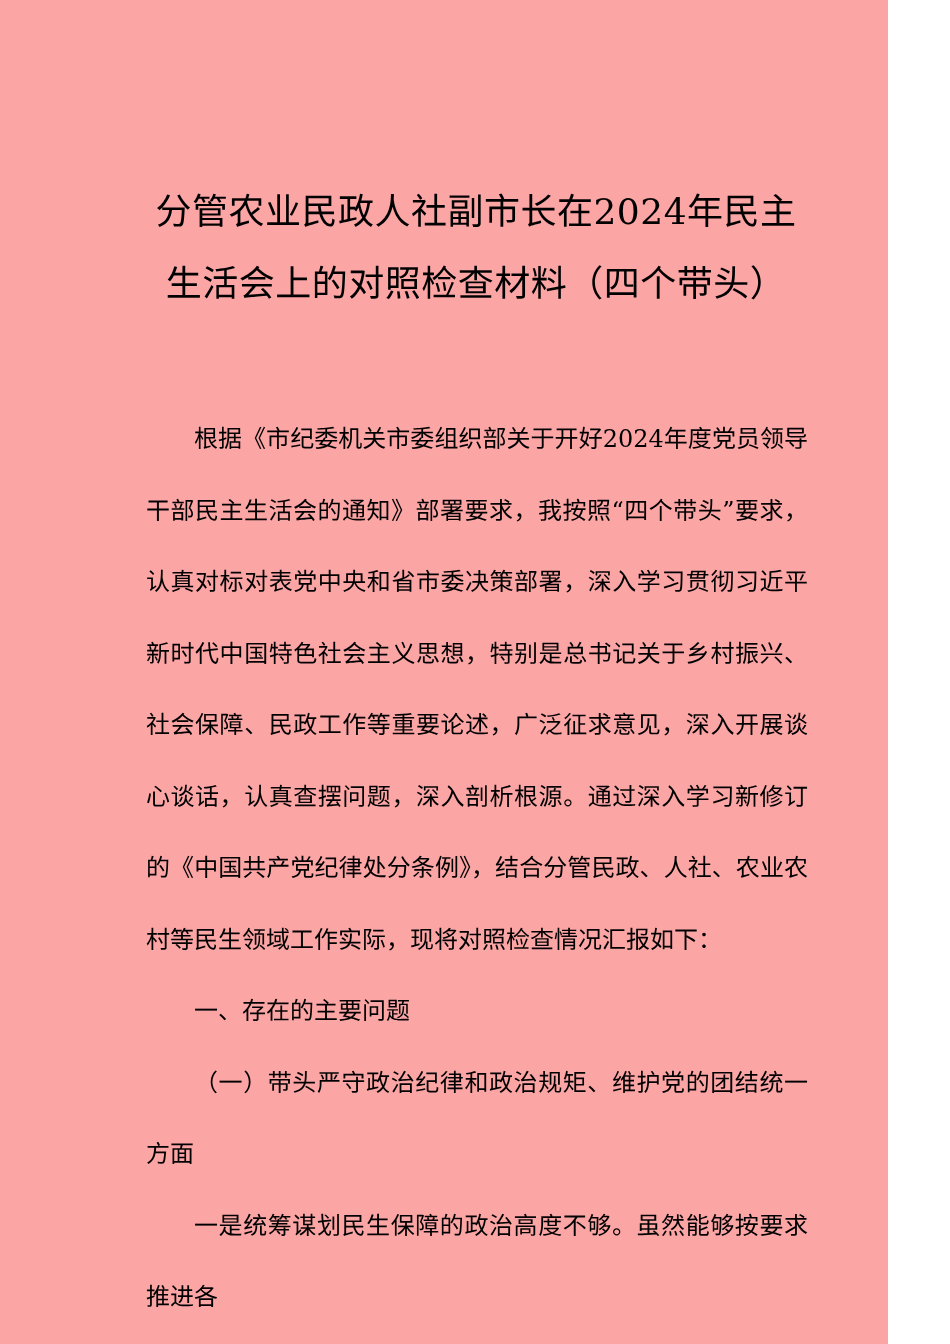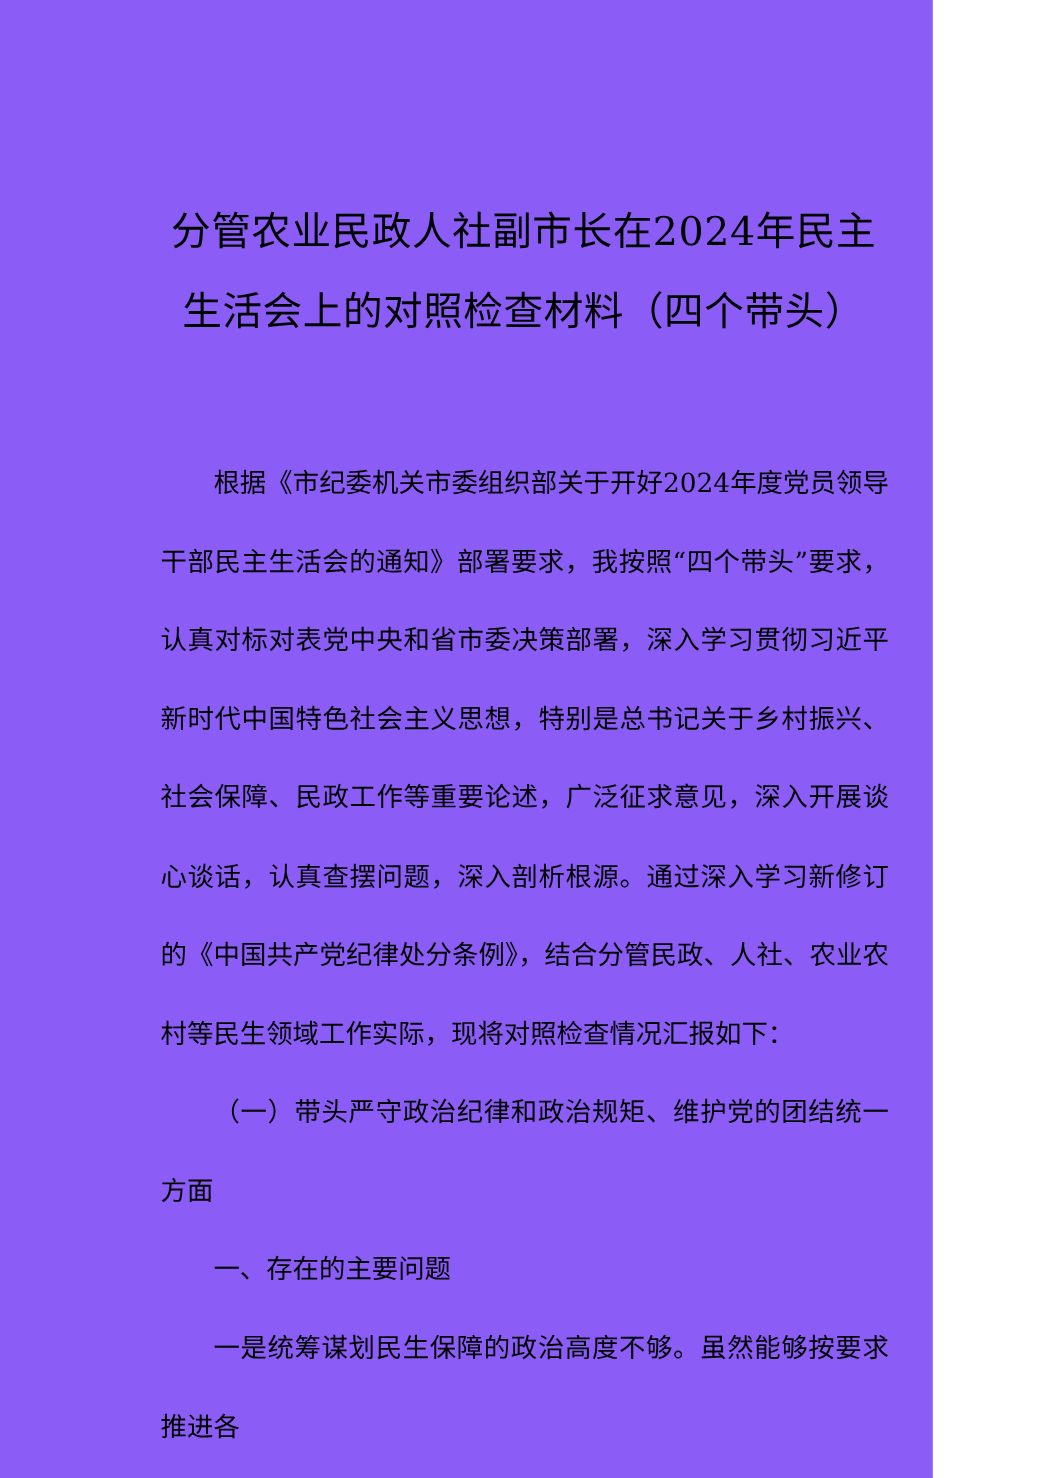--- a/index.html
+++ b/index.html
@@ -16,21 +16,22 @@
     overflow: hidden;
     position: relative;
   }
 
   .page {
     position: absolute;
     left: 0;
     top: 0;
     width: 848px;
     height: 1344px;
-    background: #8b5cf6;
+    background: #fca5a5;
+    padding-left: 40px;
   }
 
   
   .doc-title {
     position: absolute;
     left: 146px;
     top: 176px;
     width: 660px;
     text-align: center;
     font-family: "DejaVu Serif", "Liberation Serif", serif;
@@ -75,21 +76,21 @@
 <body>
 
 <div class="page">
 
   <div class="doc-title">分管农业民政人社副市长在2024年民主生活会上的对照检查材料（四个带头）</div>
 
   <div class="body-block">
 
     <p class="para indent">根据《市纪委机关市委组织部关于开好2024年度党员领导干部民主生活会的通知》部署要求，我按照“四个带头”要求，认真对标对表党中央和省市委决策部署，深入学习贯彻习近平新时代中国特色社会主义思想，特别是总书记关于乡村振兴、社会保障、民政工作等重要论述，广泛征求意见，深入开展谈心谈话，认真查摆问题，深入剖析根源。通过深入学习新修订的《中国共产党纪律处分条例》，结合分管民政、人社、农业农村等民生领域工作实际，现将对照检查情况汇报如下：</p>
 
+    <p class="para indent">一、存在的主要问题</p>
+
     <p class="para indent">（一）带头严守政治纪律和政治规矩、维护党的团结统一方面</p>
-
-    <p class="para indent">一、存在的主要问题</p>
 
     <p class="para indent last">一是统筹谋划民生保障的政治高度不够。虽然能够按要求推进各</p>
 
   </div>
 
 </div>
 
 </body></html>

